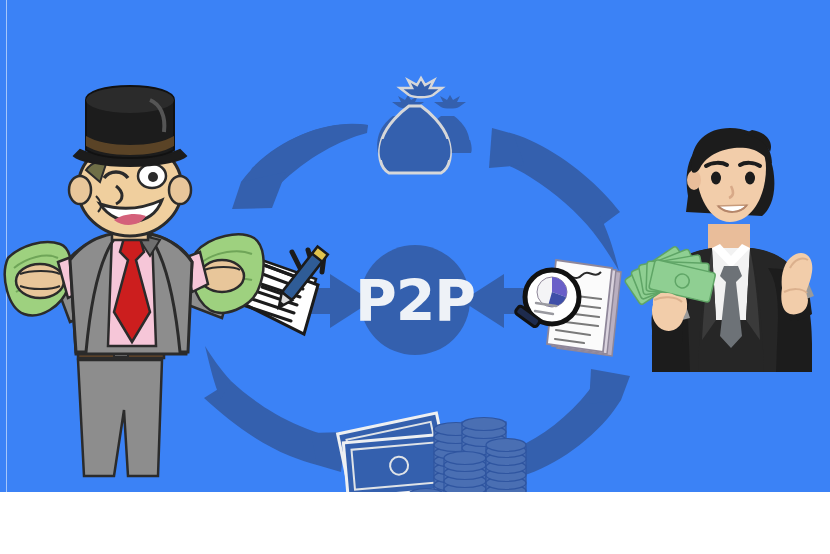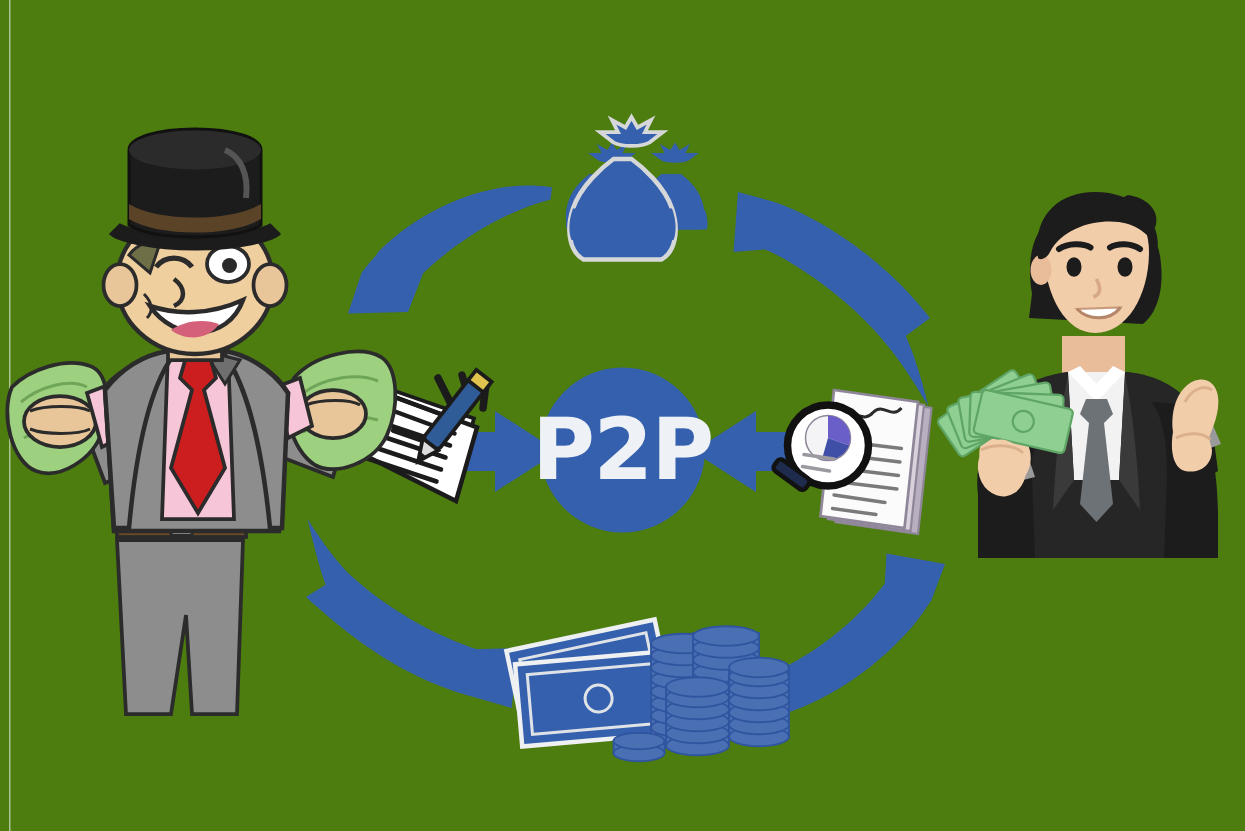--- a/index.html
+++ b/index.html
@@ -6,22 +6,22 @@
     margin: 0;
     padding: 0;
     background: #ffffff;
   }
   body {
     font-family: "Liberation Sans", sans-serif;
   }
   #canvas {
     position: relative;
     width: 830px;
-    height: 554px;
-    background: #4d7c0f;
+    height: 492px;
+    background: #3b82f6;
     overflow: hidden;
   }
   #canvas::before {
     content: "";
     position: absolute;
     left: 6px; top: 0; bottom: 0;
     width: 1px;
     background: rgba(255,255,255,0.55);
   }
   .layer { position: absolute; }

